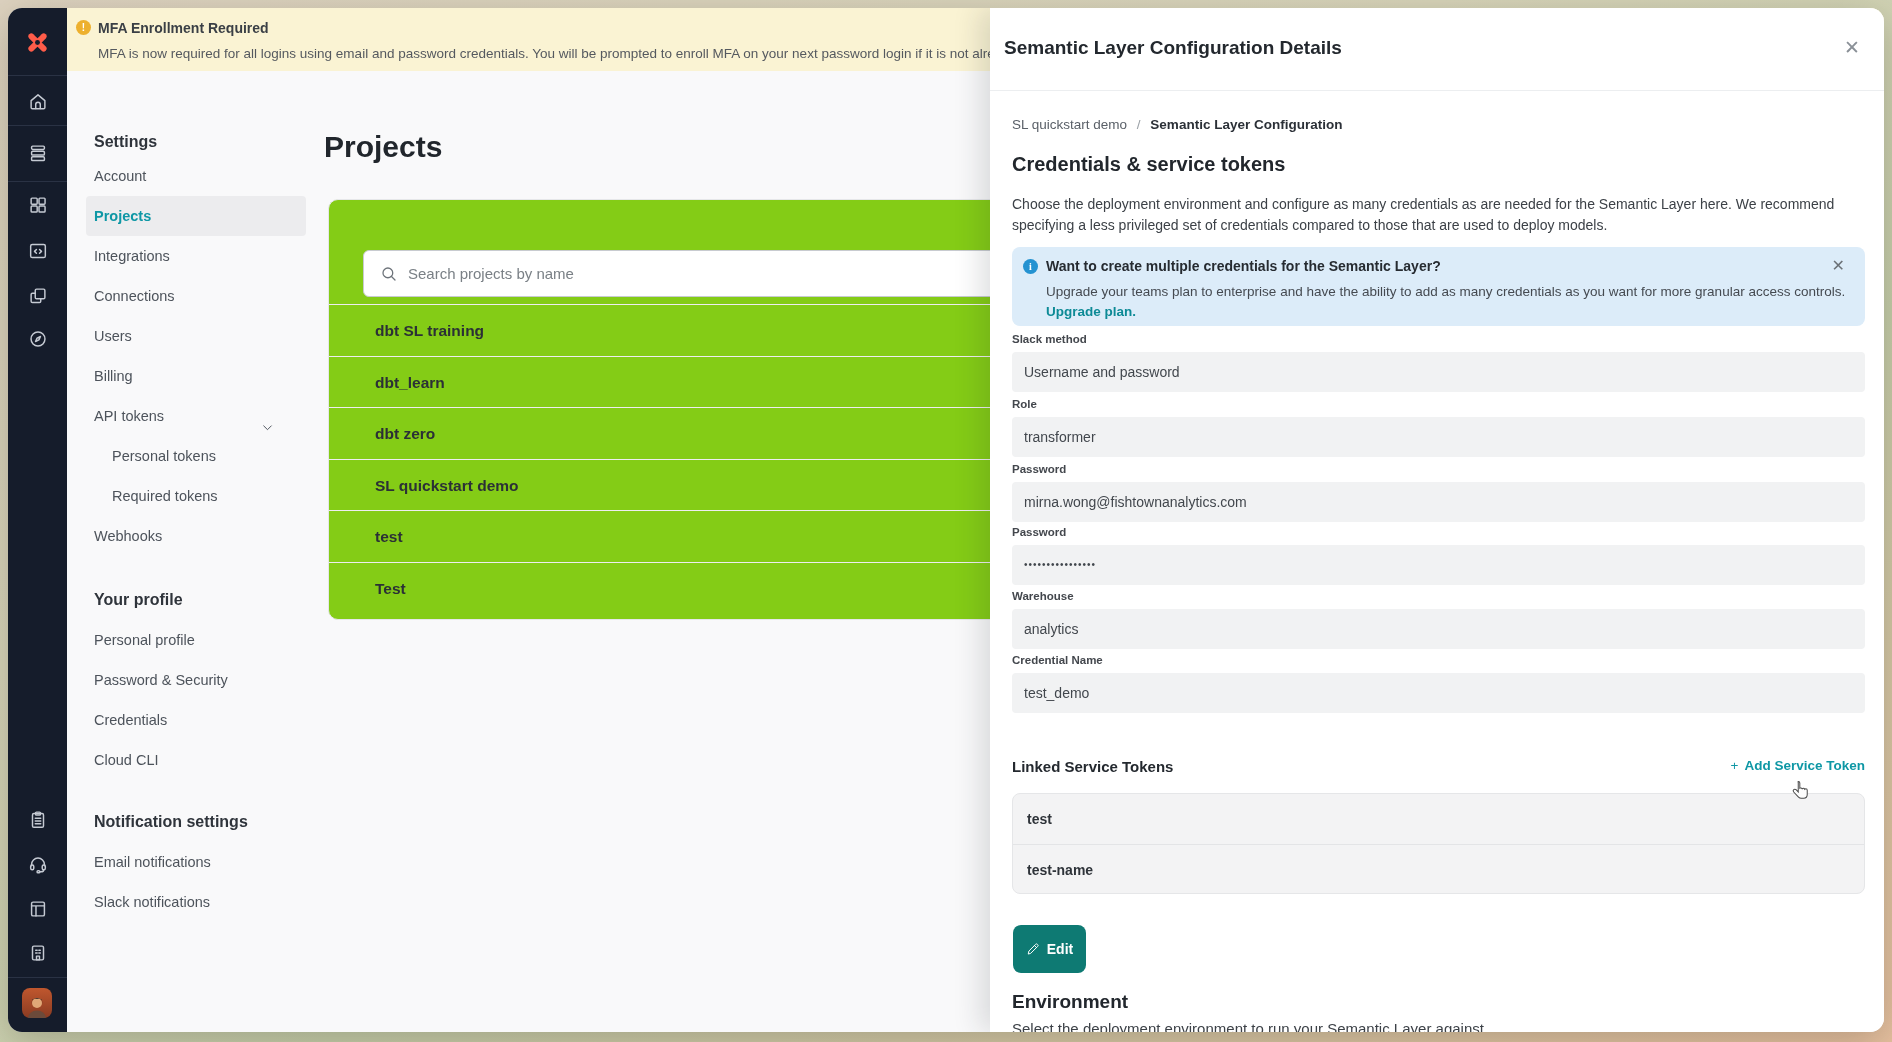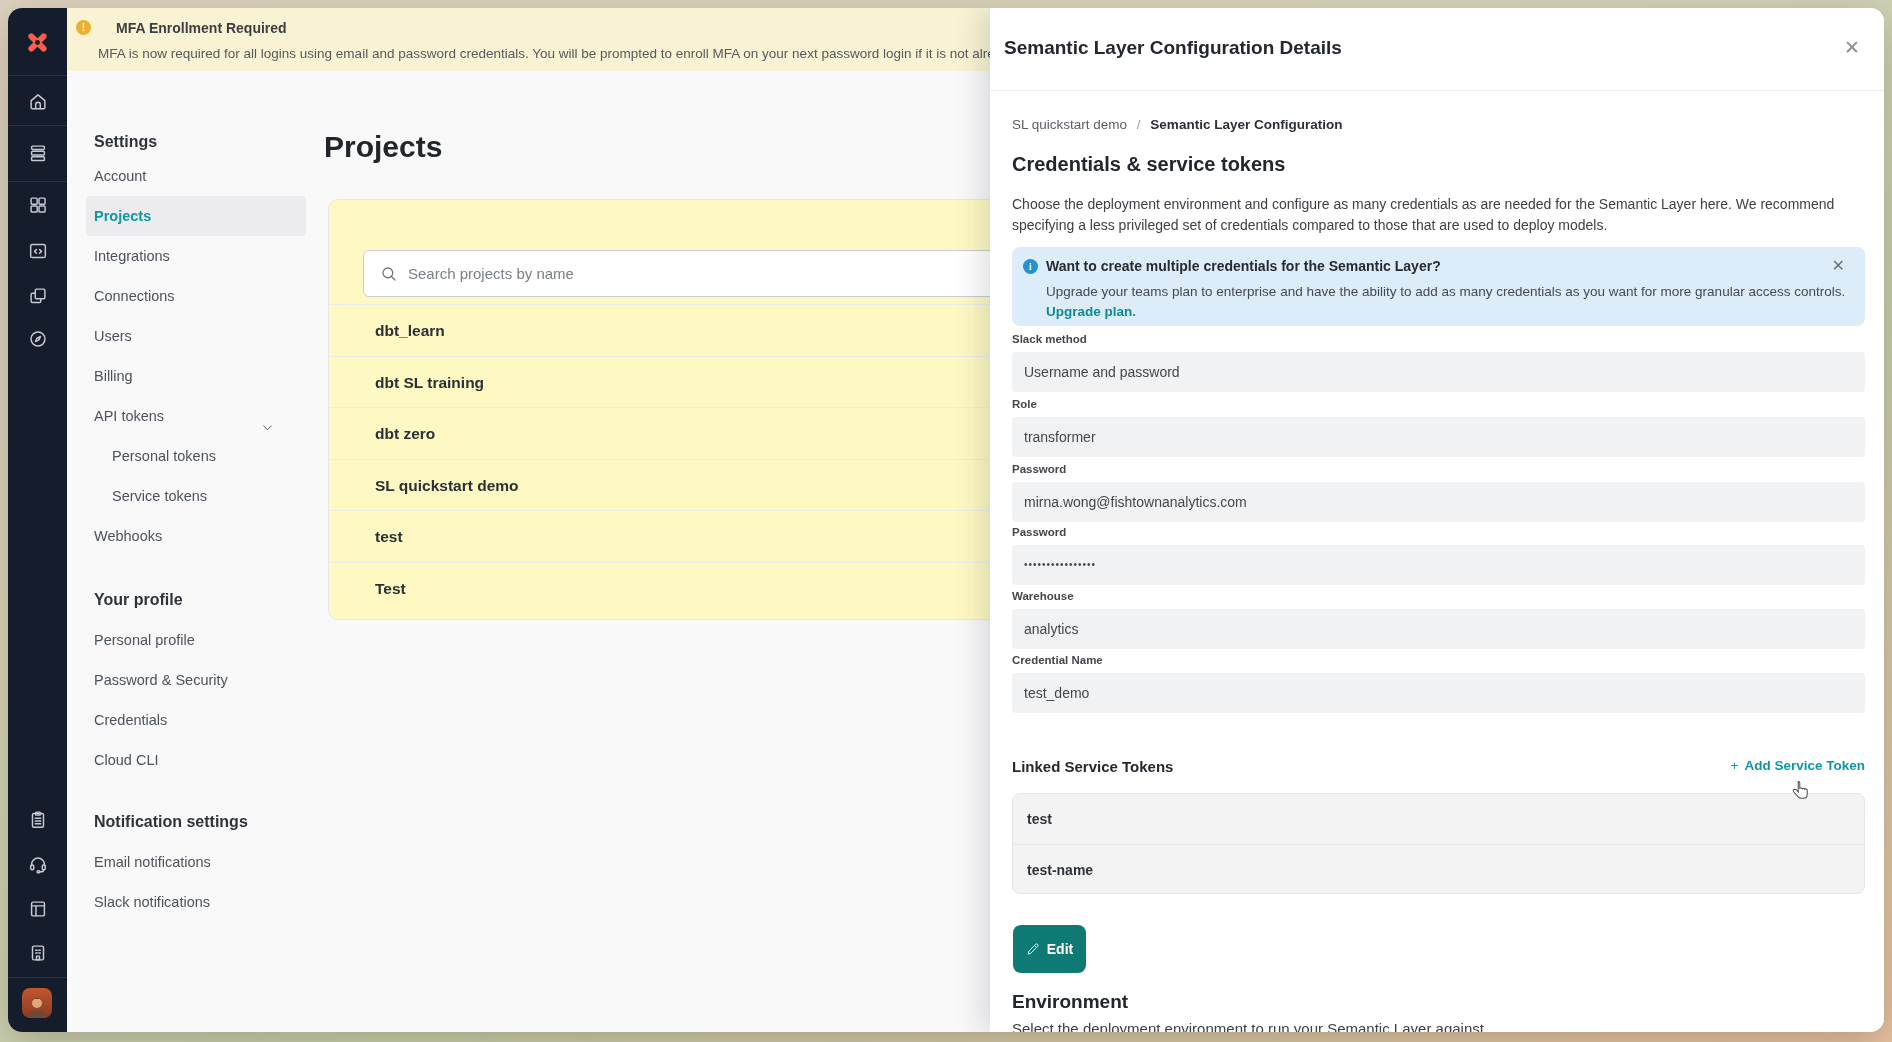--- a/index.html
+++ b/index.html
@@ -20,35 +20,35 @@
   .side-sep { position:absolute; left:0; width:59px; height:1px; background:#2a3244; }
   .side-icon { position:absolute; left:0; width:59px; height:40px; display:flex; align-items:center; justify-content:center; cursor:pointer; }
   .side-icon svg { stroke:#c5cad3; fill:none; stroke-width:1.6; stroke-linecap:round; stroke-linejoin:round; }
   .avatar { position:absolute; left:14px; top:980px; width:30px; height:30px; border-radius:8px; overflow:hidden;
             background:linear-gradient(180deg,#c0572e 0%,#8a3b22 100%); display:flex; align-items:flex-end; justify-content:center; }
   
   .main { position:absolute; left:59px; top:0; right:0; bottom:0; }
   .mfa { position:absolute; left:0; top:0; right:0; height:63px; background:#faf3d3; }
   .mfa .warn { position:absolute; left:9px; top:12px; width:15px; height:15px; border-radius:50%; background:#edb02e;
                color:#fff; font-size:10px; font-weight:bold; text-align:center; line-height:15px; }
-  .mfa .mfa-title { position:absolute; left:49px; top:12px; font-size:14px; font-weight:bold; color:#3a3f45; }
+  .mfa .mfa-title { position:absolute; left:31px; top:12px; font-size:14px; font-weight:bold; color:#3a3f45; }
   .mfa .mfa-body  { position:absolute; left:31px; top:38px; font-size:13.5px; color:#55595f; white-space:nowrap; }
   
   .nav { position:absolute; left:19px; top:120px; width:220px; }
   .nav-heading { height:28px; line-height:28px; padding-left:8px; font-size:16px; font-weight:bold; color:#2f343b; }
   .nav-item { height:40px; line-height:40px; padding-left:8px; font-size:14.5px; color:#4d535b; border-radius:4px; position:relative; cursor:pointer; }
   .nav-item.active { background:#ececee; color:#0e97a5; font-weight:bold; }
   .nav-item.sub { padding-left:26px; }
   .nav-item .chev { position:absolute; left:175px; top:13px; }
   .nav-item .chev svg { stroke:#4d535b; fill:none; stroke-width:1.8; stroke-linecap:round; }
   .nav-heading.gap1 { margin-top:24px; height:40px; line-height:40px; }
   .nav-heading.gap2 { margin-top:22px; height:40px; line-height:40px; }
   
   .page-title { position:absolute; left:257px; top:122px; font-size:30px; font-weight:bold; color:#21262c; }
-  .projects-card { position:absolute; left:261px; top:191px; width:700px; height:421px; background:#fef9c3;
+  .projects-card { position:absolute; left:261px; top:191px; width:700px; height:421px; background:#84cc16;
                    border:1px solid #e6e7e9; border-radius:10px; }
   .search { position:absolute; left:34px; top:50px; width:660px; height:47px; background:#fff;
             border:1px solid #c8cbd0; border-radius:6px; }
   .search svg { position:absolute; left:16px; top:14px; stroke:#6d737a; fill:none; stroke-width:1.7; stroke-linecap:round; }
   .search .ph { position:absolute; left:44px; top:14px; font-size:15px; color:#7a8086; }
   .rows { position:absolute; left:0; top:104px; width:100%; }
   .prow { height:51.5px; line-height:51.5px; padding-left:46px; font-size:15.5px; font-weight:bold; color:#2b3036;
           border-top:1px solid #ededef; cursor:pointer; }
   
   .panel { position:absolute; left:982px; top:0; right:0; bottom:0; background:#fff;
@@ -201,21 +201,21 @@
       <div class="nav-item">Billing</div>
       <div class="nav-item">
         <span>API tokens</span>
         <span class="chev">
           <svg width="13" height="13" viewBox="0 0 24 24">
               <path d="M5 9 l7 7 7-7"></path>
             </svg>
         </span>
       </div>
       <div class="nav-item sub">Personal tokens</div>
-      <div class="nav-item sub">Service tokens</div>
+      <div class="nav-item sub">Required tokens</div>
       <div class="nav-item">Webhooks</div>
 
       <div class="nav-heading gap1">Your profile</div>
       <div class="nav-item">Personal profile</div>
       <div class="nav-item">Password &amp; Security</div>
       <div class="nav-item">Credentials</div>
       <div class="nav-item">Cloud CLI</div>
 
       <div class="nav-heading gap2">Notification settings</div>
       <div class="nav-item">Email notifications</div>
@@ -226,22 +226,22 @@
 
     <div class="projects-card">
       <div class="search">
         <svg width="18" height="18" viewBox="0 0 24 24">
           <circle cx="10.5" cy="10.5" r="6.5"></circle>
             <line x1="15.3" y1="15.3" x2="20" y2="20"></line>
         </svg>
         <span class="ph">Search projects by name</span>
       </div>
       <div class="rows">
+        <div class="prow">dbt SL training</div>
         <div class="prow">dbt_learn</div>
-        <div class="prow">dbt SL training</div>
         <div class="prow">dbt zero</div>
         <div class="prow">SL quickstart demo</div>
         <div class="prow">test</div>
         <div class="prow">Test</div>
       </div>
     </div>
   </div>
 
   <div class="panel">
     <div class="panel-title">Semantic Layer Configuration Details</div>

